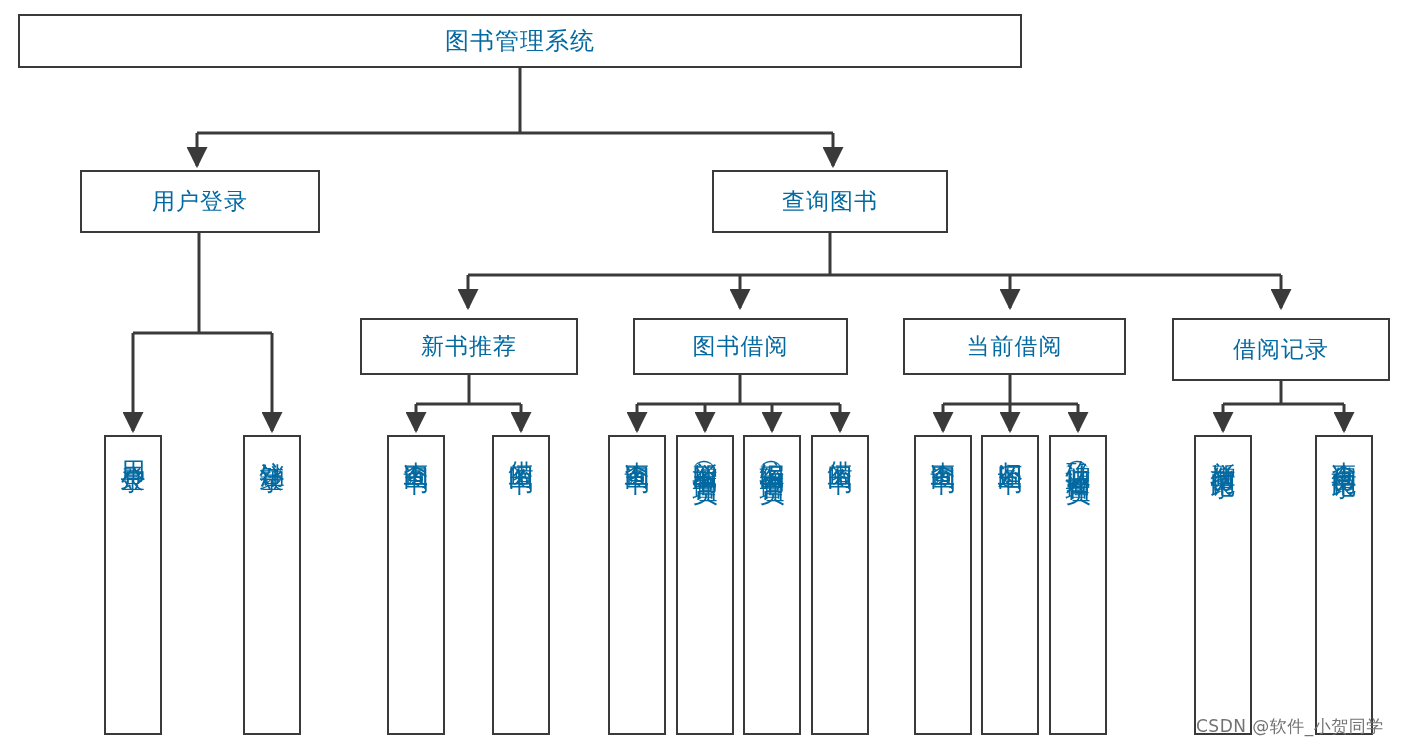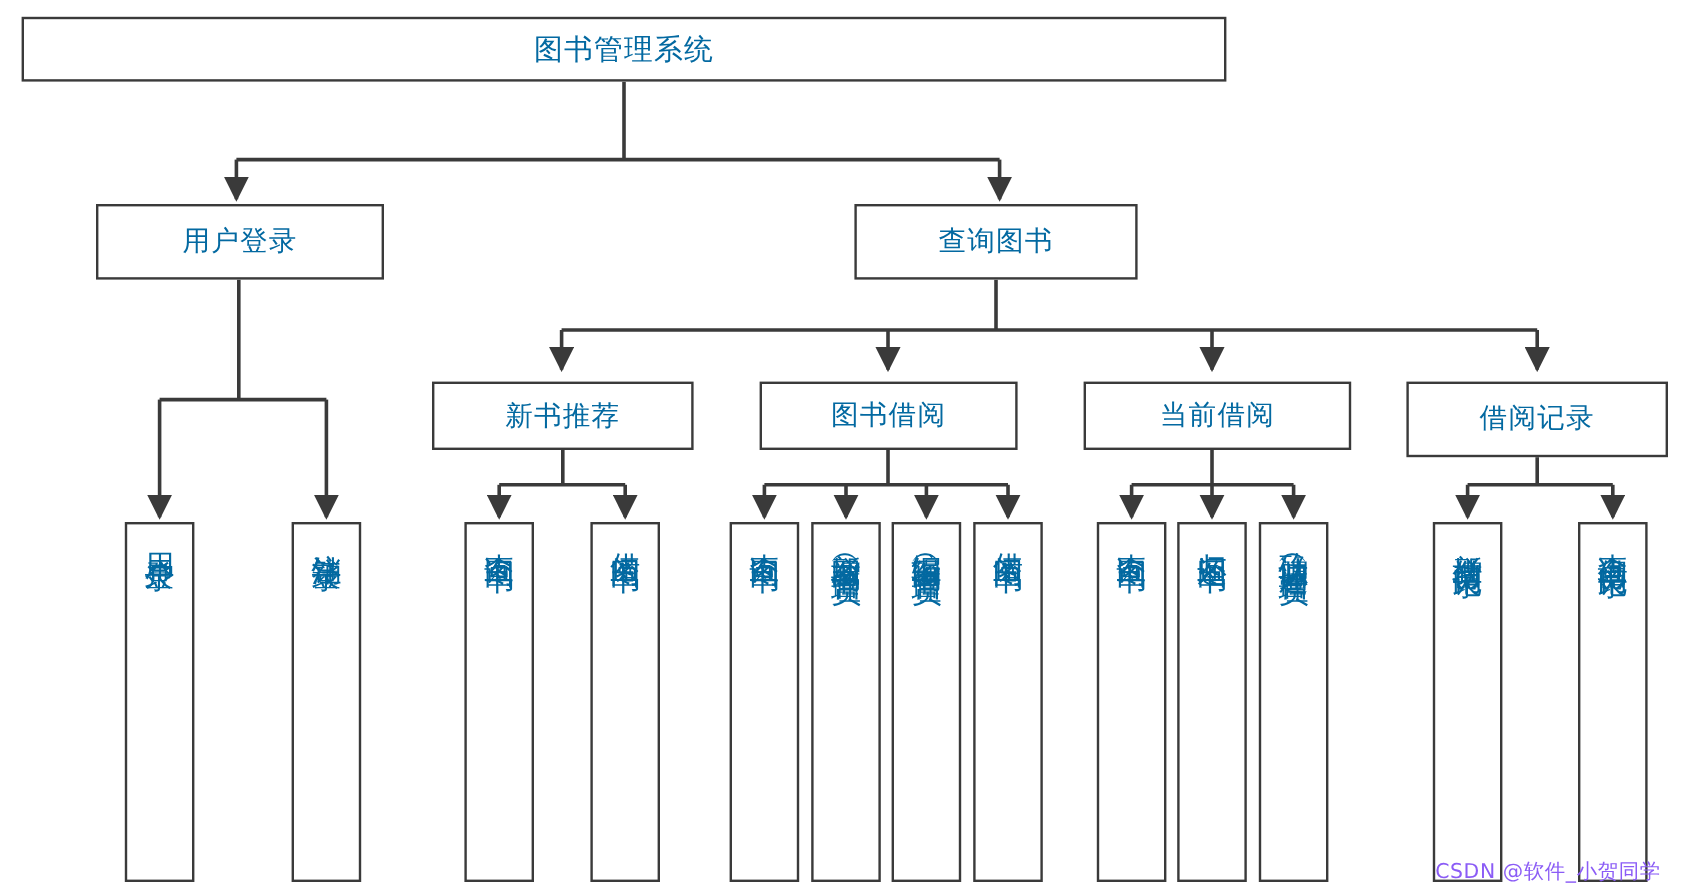--- a/index.html
+++ b/index.html
@@ -60,21 +60,21 @@
     writing-mode: vertical-rl;
     text-orientation: upright;
     font-size: 25px;
     line-height: 1;
     letter-spacing: 3px;
     white-space: nowrap;
   }
   .watermark {
     position: absolute;
     font-size: 17px;
-    color: #8b5cf6;
+    color: #737373;
     white-space: nowrap;
     letter-spacing: 0.5px;
     pointer-events: none;
   }
 </style>
 </head>
 <body>
 
 <div id="diagram-root">
 

